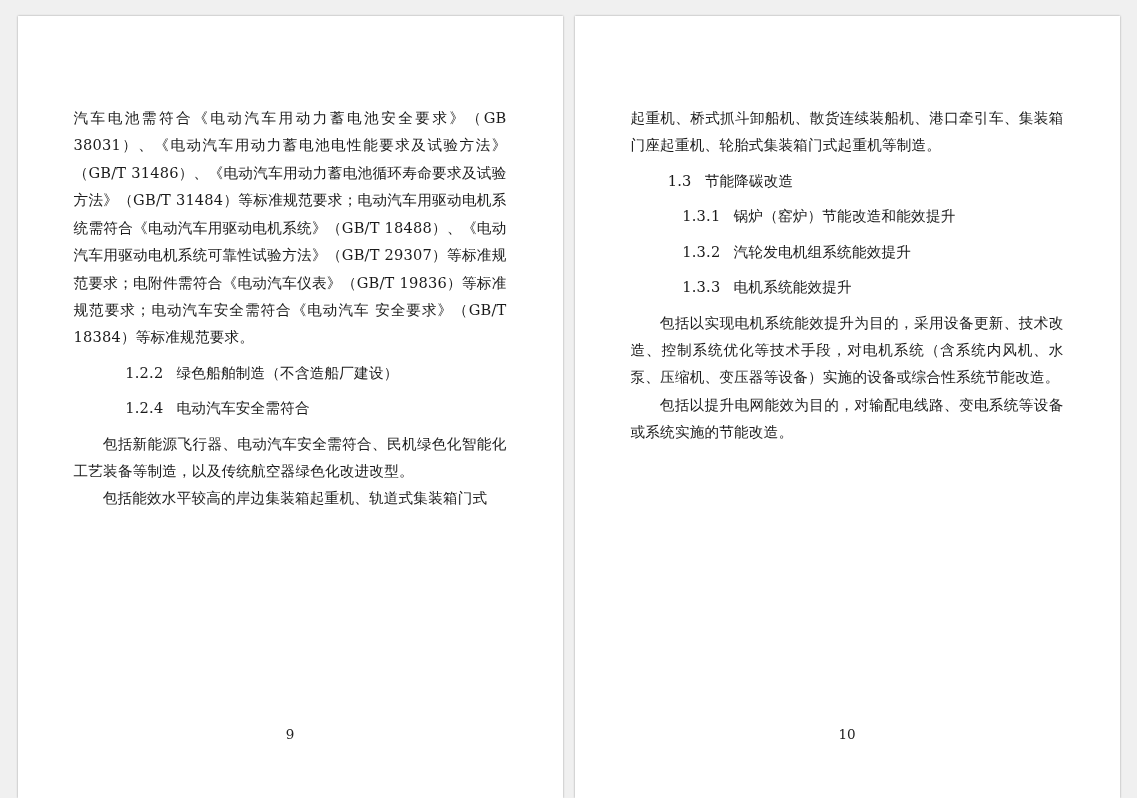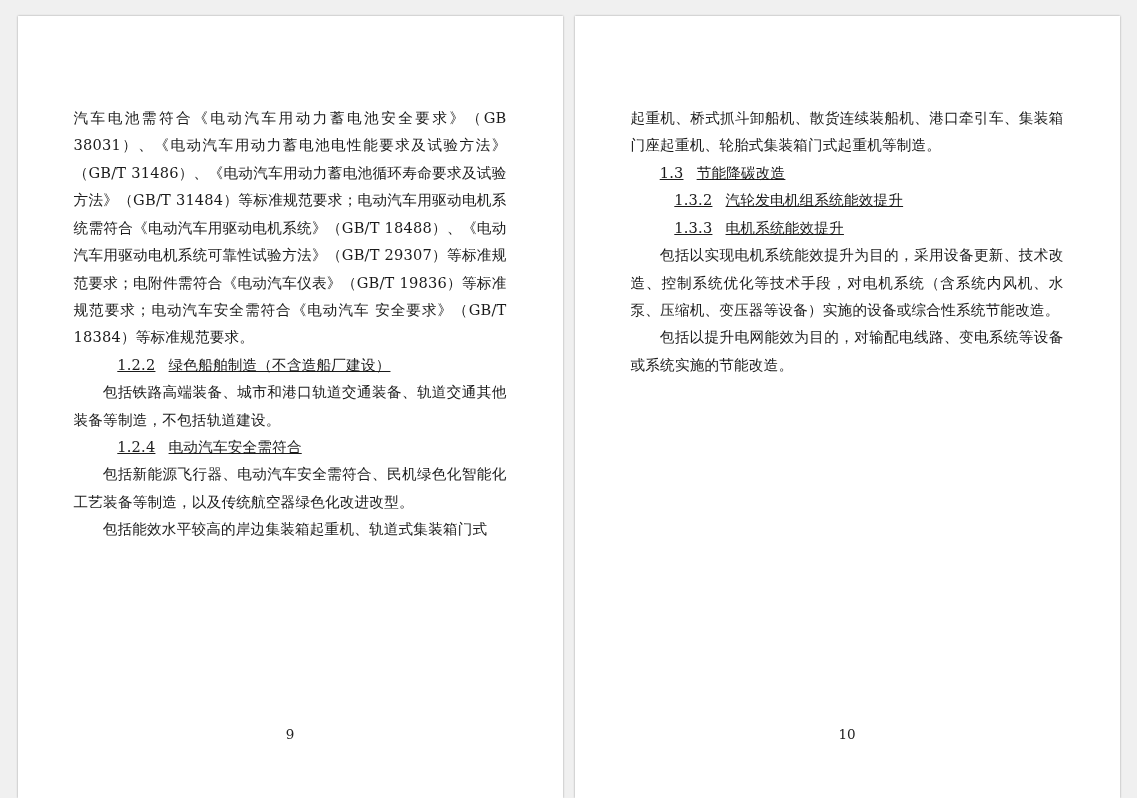--- a/index.html
+++ b/index.html
@@ -43,24 +43,23 @@
   }
   .para {
     margin: 0;
     text-indent: 2em;
     letter-spacing: 0.2px;
   }
   .para.noindent {
     text-indent: 0;
   }
   .heading {
-    margin: 0;
+    margin: 8px;
     text-indent: 2em;
     letter-spacing: 0.2px;
-    text-decoration: underline;
   }
   .heading .num {
     margin-right: 0.9em;
   }
   .heading .ttl {
     font-weight: normal;
   }
   .heading.sub {
     text-indent: 3em;
   }
@@ -84,21 +83,20 @@
     <div class="page-body">
 
       <p class="para noindent">汽车电池需符合《电动汽车用动力蓄电池安全要求》（GB 38031）、《电动汽车用动力蓄电池电性能要求及试验方法》（GB/T 31486）、《电动汽车用动力蓄电池循环寿命要求及试验方法》（GB/T 31484）等标准规范要求；电动汽车用驱动电机系统需符合《电动汽车用驱动电机系统》（GB/T 18488）、《电动汽车用驱动电机系统可靠性试验方法》（GB/T 29307）等标准规范要求；电附件需符合《电动汽车仪表》（GB/T 19836）等标准规范要求；电动汽车安全需符合《电动汽车 安全要求》（GB/T 18384）等标准规范要求。</p>
 
       <p class="heading sub">
         <span class="num">1.2.2</span><span class="ttl">绿色船舶制造（不含造船厂建设）</span>
       </p>
 
 
 
-      <p class="para">包括铁路高端装备、城市和港口轨道交通装备、轨道交通其他装备等制造，不包括轨道建设。</p>
 
       <p class="heading sub">
         <span class="num">1.2.4</span><span class="ttl">电动汽车安全需符合</span>
       </p>
 
       <p class="para">包括新能源飞行器、电动汽车安全需符合、民机绿色化智能化工艺装备等制造，以及传统航空器绿色化改进改型。</p>
 
 
       <p class="para">包括能效水平较高的岸边集装箱起重机、轨道式集装箱门式</p>
 
@@ -108,20 +106,23 @@
 
   <div class="page">
     <div class="page-body">
 
       <p class="para noindent">起重机、桥式抓斗卸船机、散货连续装船机、港口牵引车、集装箱门座起重机、轮胎式集装箱门式起重机等制造。</p>
 
       <p class="heading">
         <span class="num">1.3</span><span class="ttl">节能降碳改造</span>
       </p>
 
+      <p class="heading sub">
+        <span class="num">1.3.1</span><span class="ttl">锅炉（窑炉）节能改造和能效提升</span>
+      </p>
 
 
       <p class="heading sub">
         <span class="num">1.3.2</span><span class="ttl">汽轮发电机组系统能效提升</span>
       </p>
 
 
       <p class="heading sub">
         <span class="num">1.3.3</span><span class="ttl">电机系统能效提升</span>
       </p>

